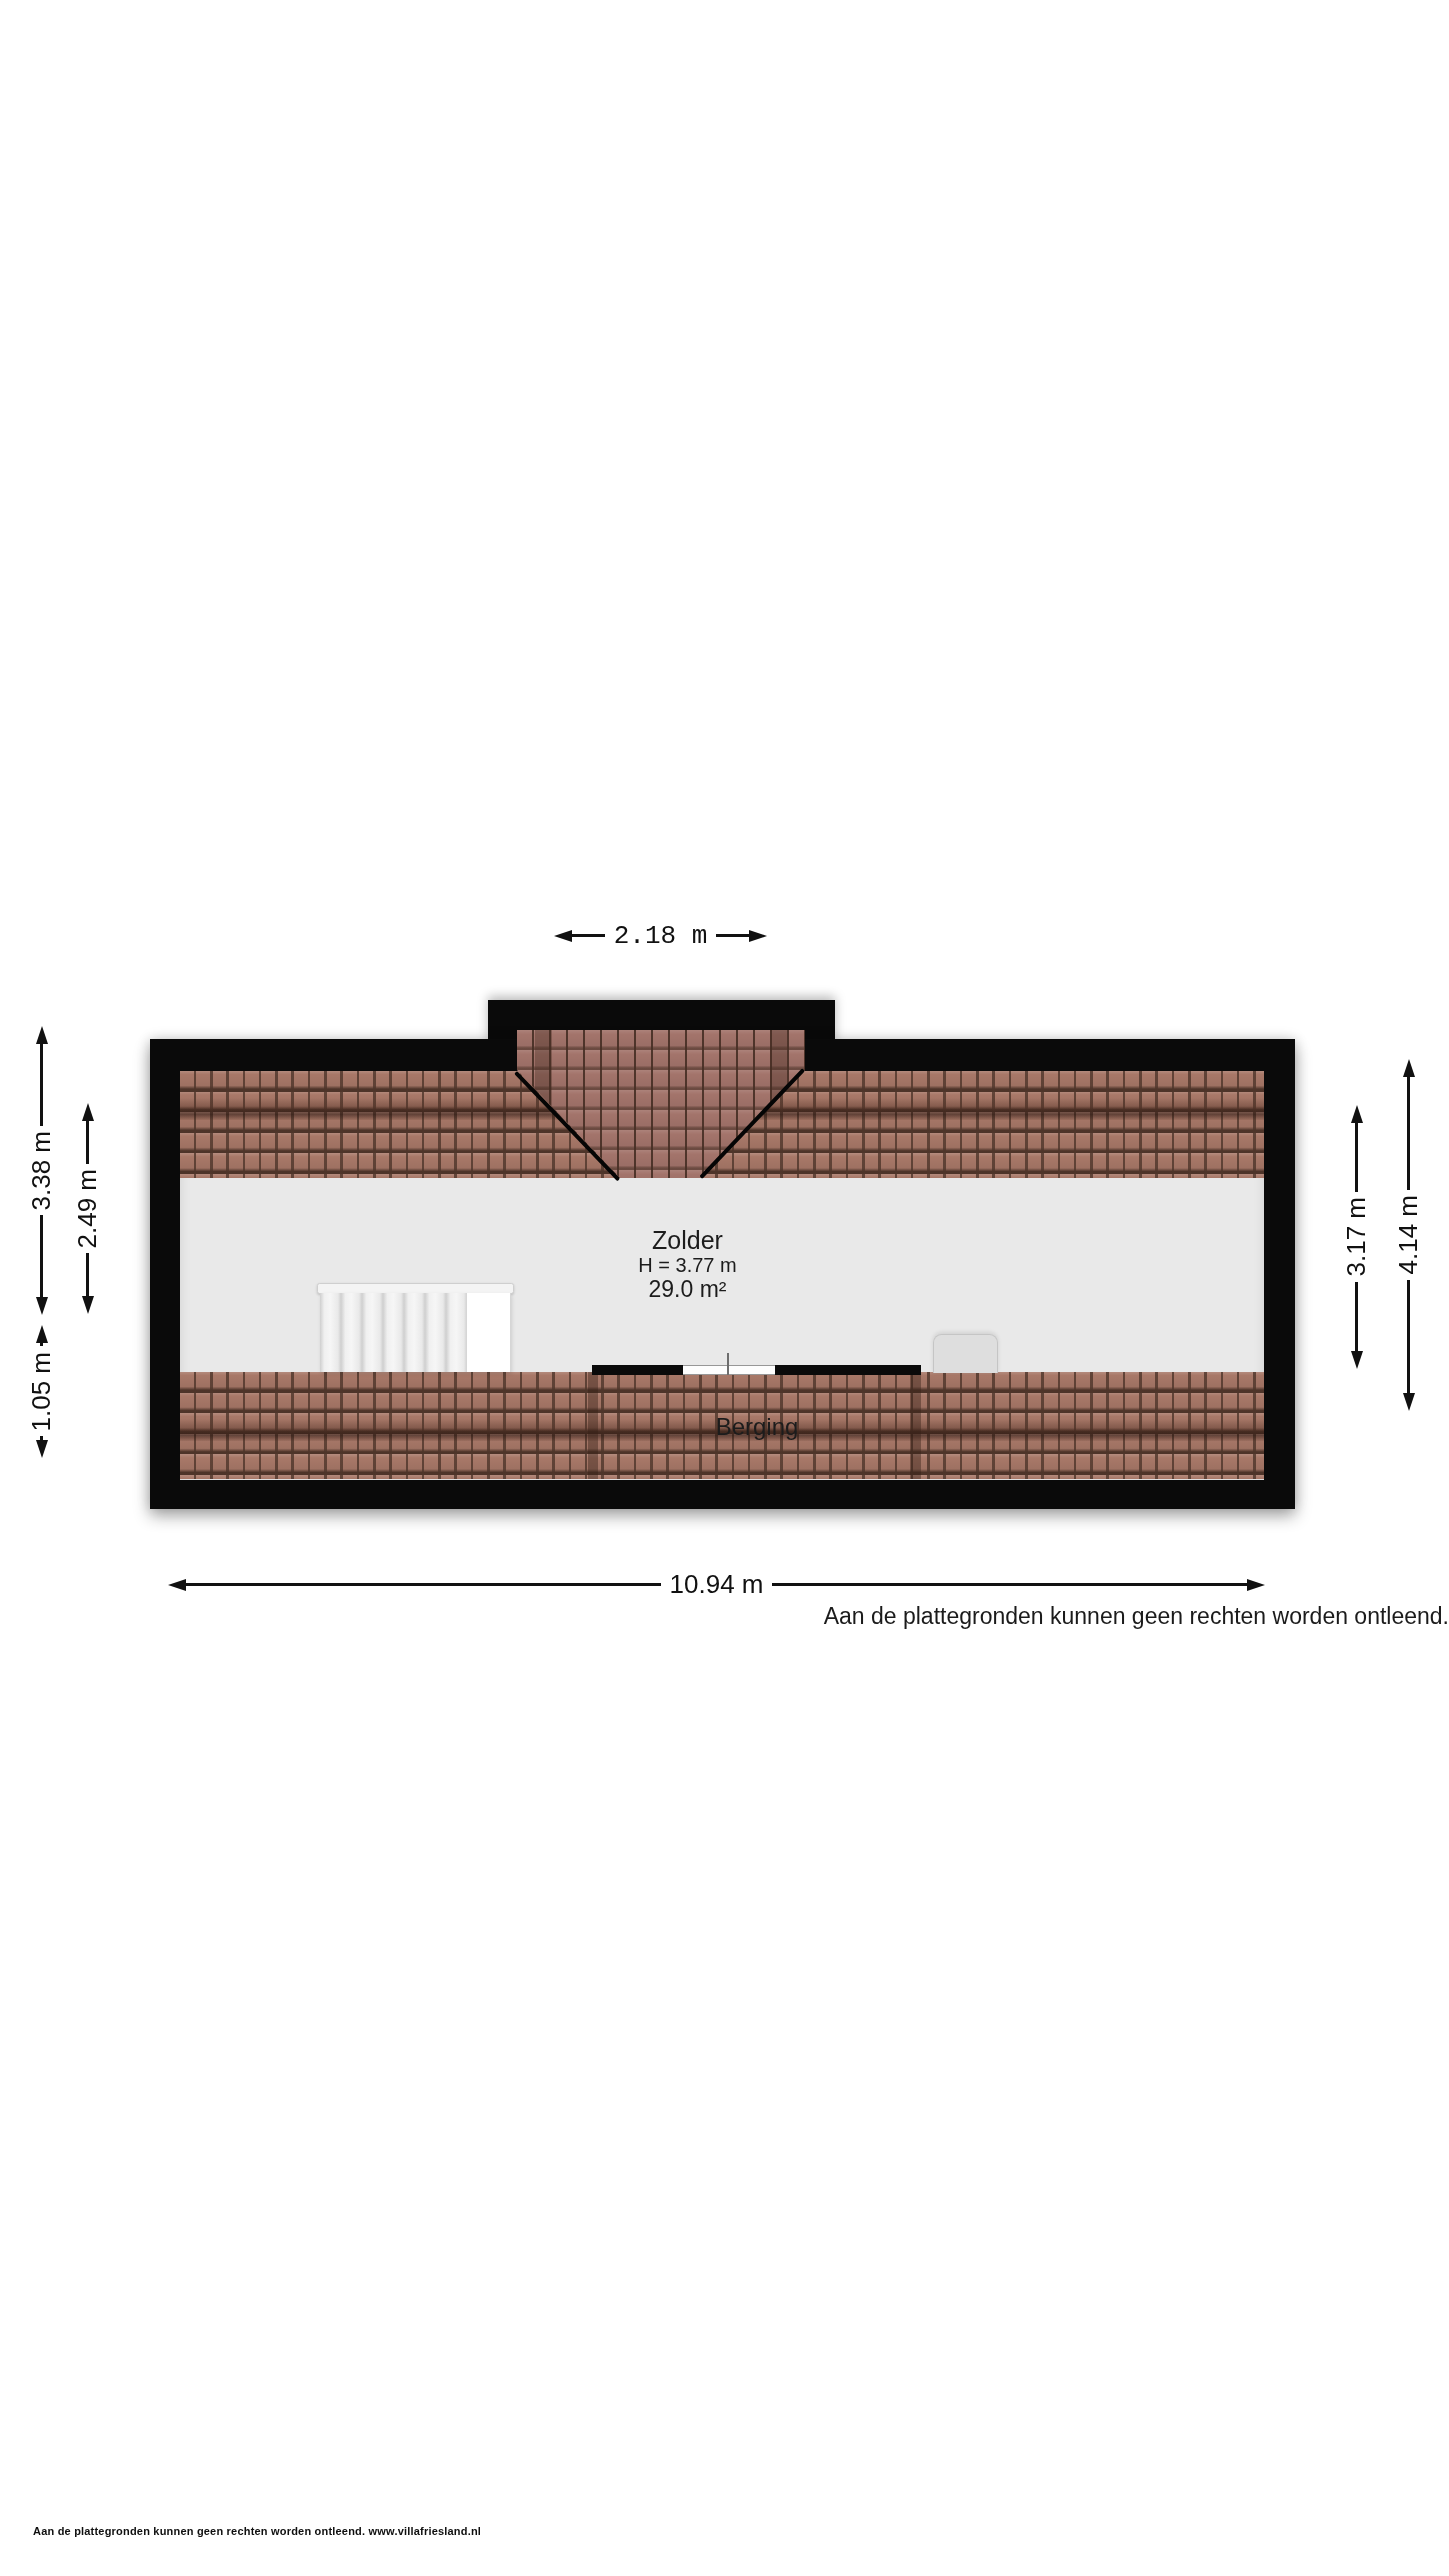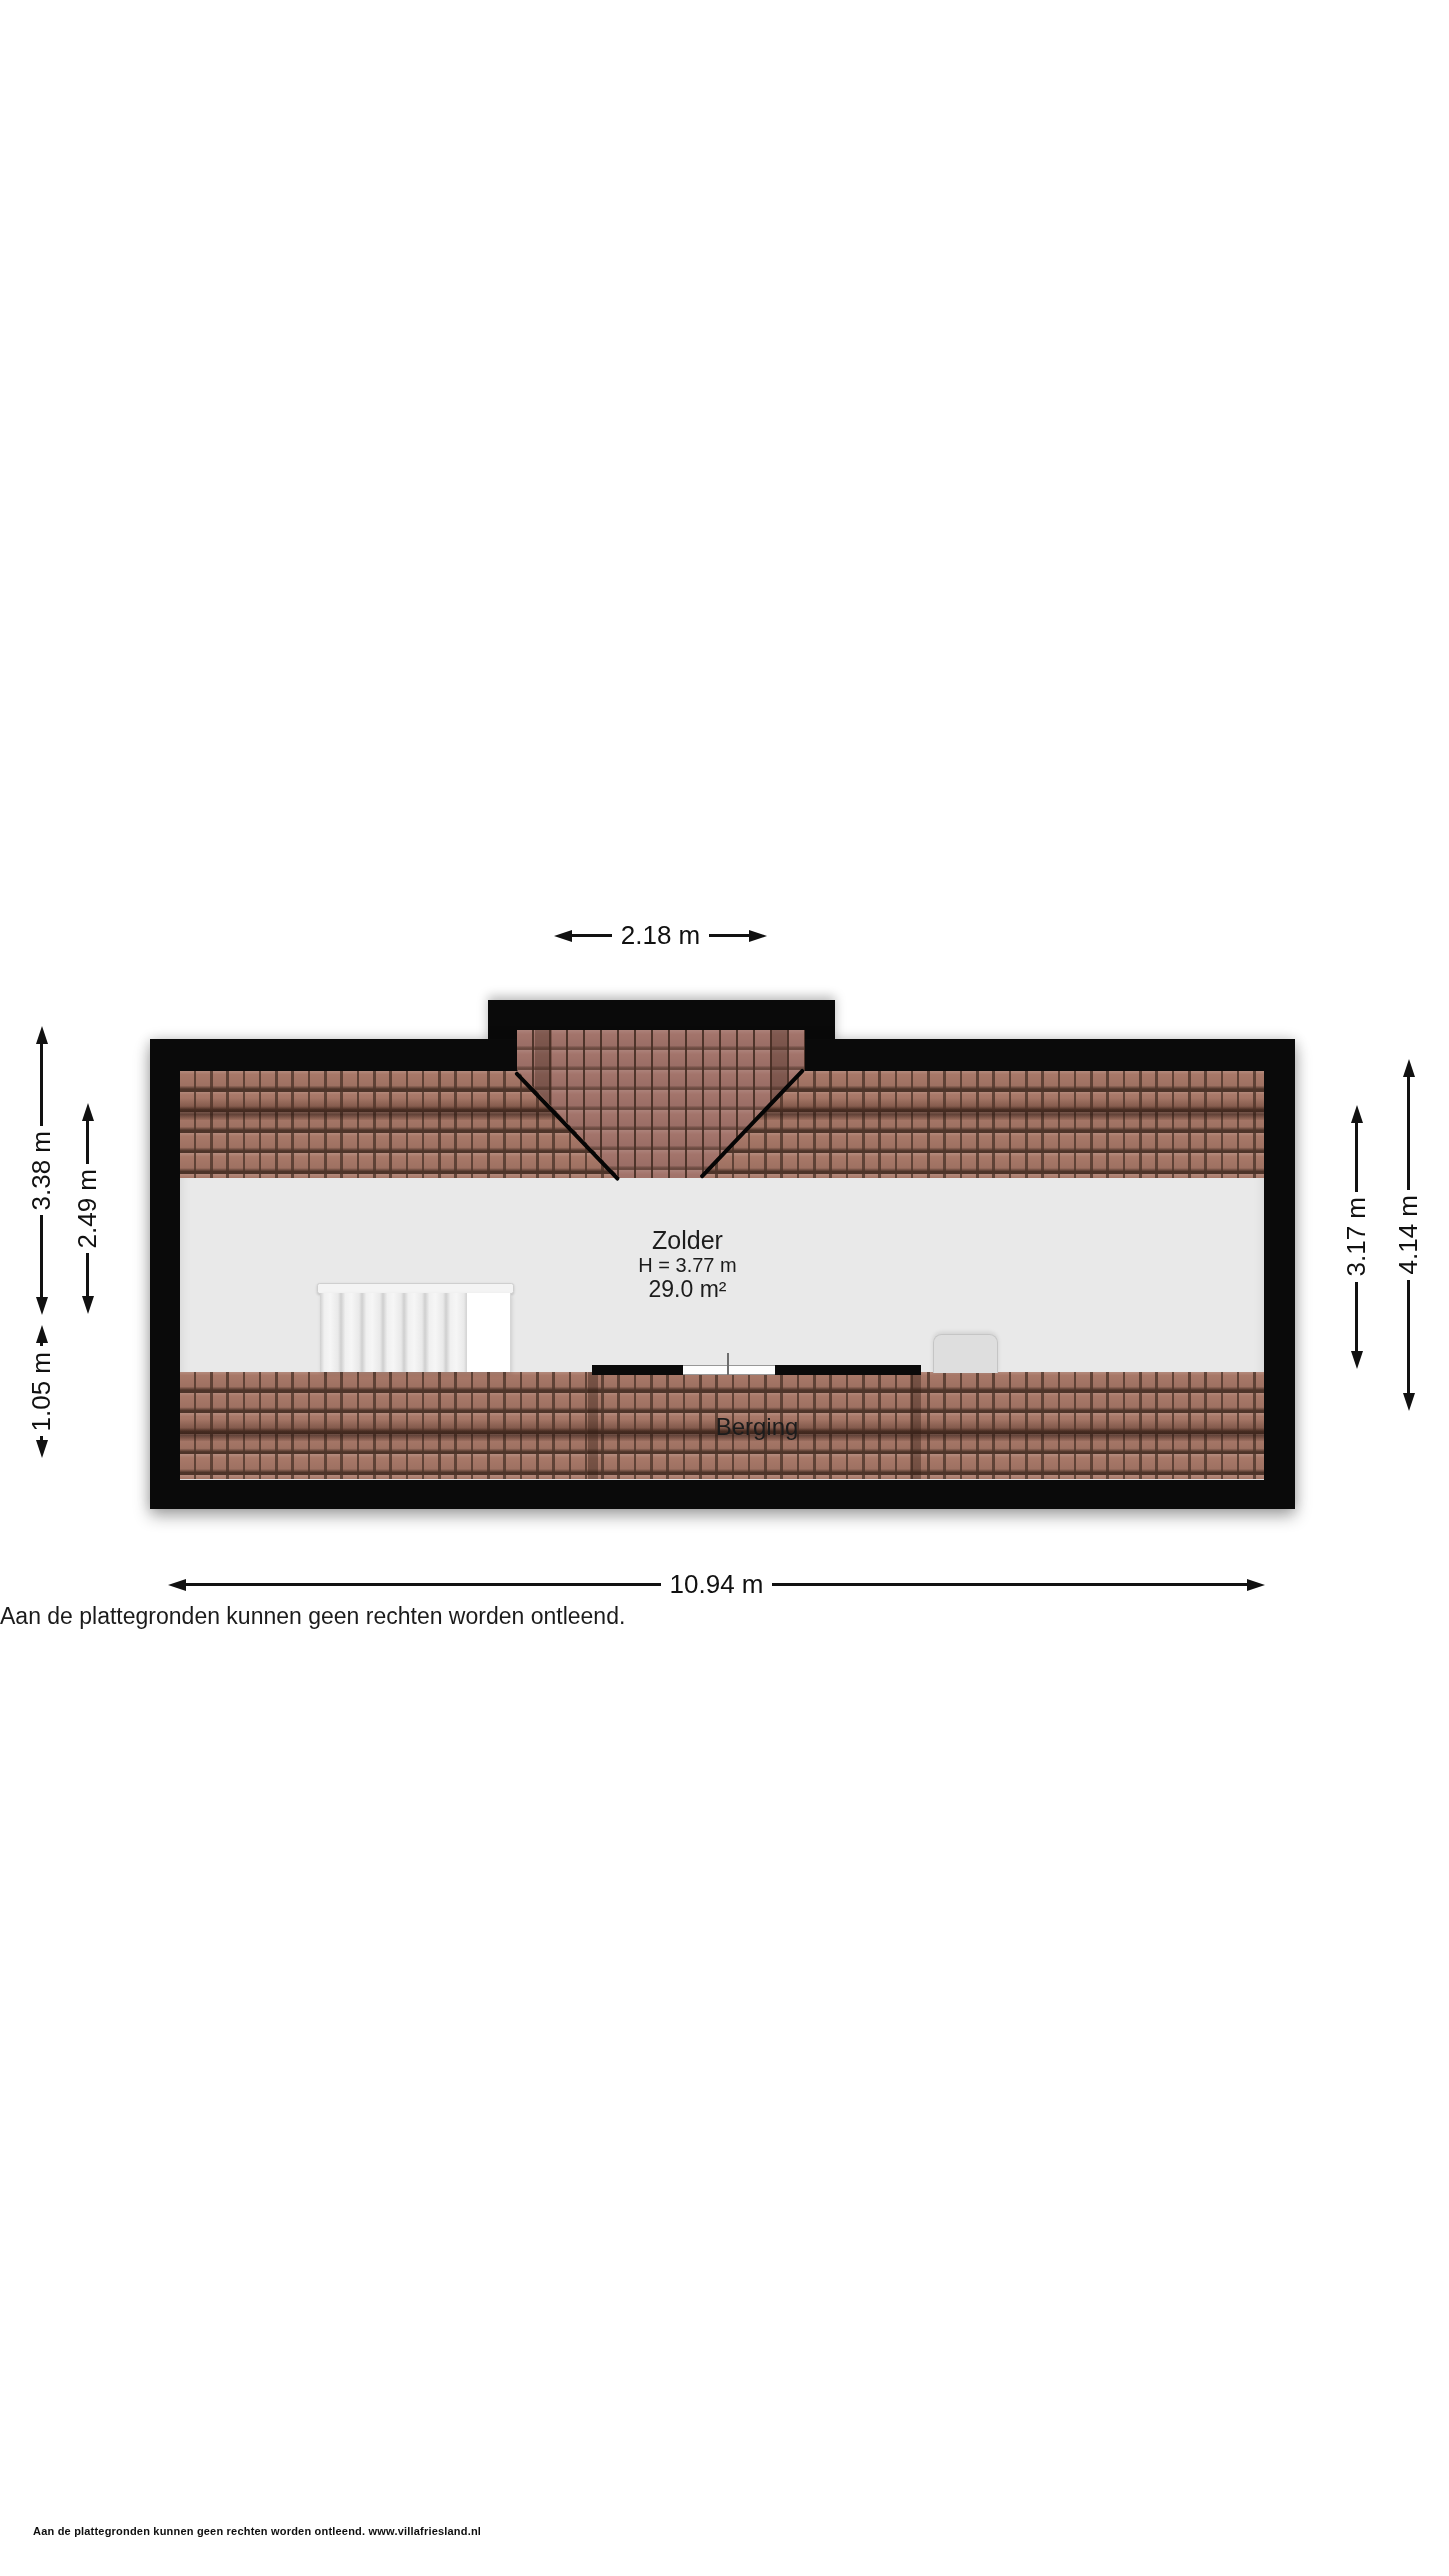--- a/index.html
+++ b/index.html
@@ -85,30 +85,30 @@
   .hdim .dline{flex:1;height:2.6px;background:var(--dim-color);}
   .hdim .dlabel{margin:0 8.6px;white-space:nowrap;}
   .ah-left{width:0;height:0;border-top:6px solid transparent;border-bottom:6px solid transparent;border-right:18px solid var(--dim-color);}
   .ah-right{width:0;height:0;border-top:6px solid transparent;border-bottom:6px solid transparent;border-left:18px solid var(--dim-color);}
   .vdim{display:flex;flex-direction:column;align-items:center;color:var(--dim-color);font-size:26px;}
   .vdim .dline{flex:1;width:2.6px;background:var(--dim-color);min-height:3.4px;}
   .vdim .dlabel{margin:5.2px 0;white-space:nowrap;writing-mode:vertical-rl;transform:rotate(180deg);}
   .ah-up{width:0;height:0;border-left:6px solid transparent;border-right:6px solid transparent;border-bottom:18px solid var(--dim-color);}
   .ah-down{width:0;height:0;border-left:6px solid transparent;border-right:6px solid transparent;border-top:18px solid var(--dim-color);}
 
-  #dim-top{left:554px;top:922px;width:213px;height:27.5px;}
+  #dim-top{left:554px;top:922px;width:213px;height:27.5px;font-family:Liberation Mono, monospace;}
   #dim-bottom{left:168px;top:1571px;width:1097px;height:27.5px;}
   #dim-left-outer{left:25px;top:1026px;width:33px;height:289px;}
   #dim-left-inner{left:71px;top:1103px;width:33px;height:211px;}
   #dim-left-lower{left:25px;top:1325px;width:33px;height:78px;}
   #dim-right-inner{left:1340px;top:1105px;width:33px;height:264px;}
   #dim-right-outer{left:1392px;top:1059px;width:33px;height:352px;}
 
   
-  #disclaimer{left:0;top:1602px;width:1449px;text-align:left;font-size:23px;line-height:28px;color:#1b1b1b;}
+  #disclaimer{left:0;top:1602px;width:1449px;text-align:right;font-size:23px;line-height:28px;color:#1b1b1b;}
   #footer-note{left:33px;top:2525px;font-size:11px;font-weight:bold;color:#0f0f0f;letter-spacing:0.2px;}
 </style>
 </head>
 <body>
 
 <div id="canvas">
 
   <div class="abs wall" id="dormer-wall"></div>
   <div class="abs wall" id="main-wall"></div>
   <div class="abs" id="interior"></div>

